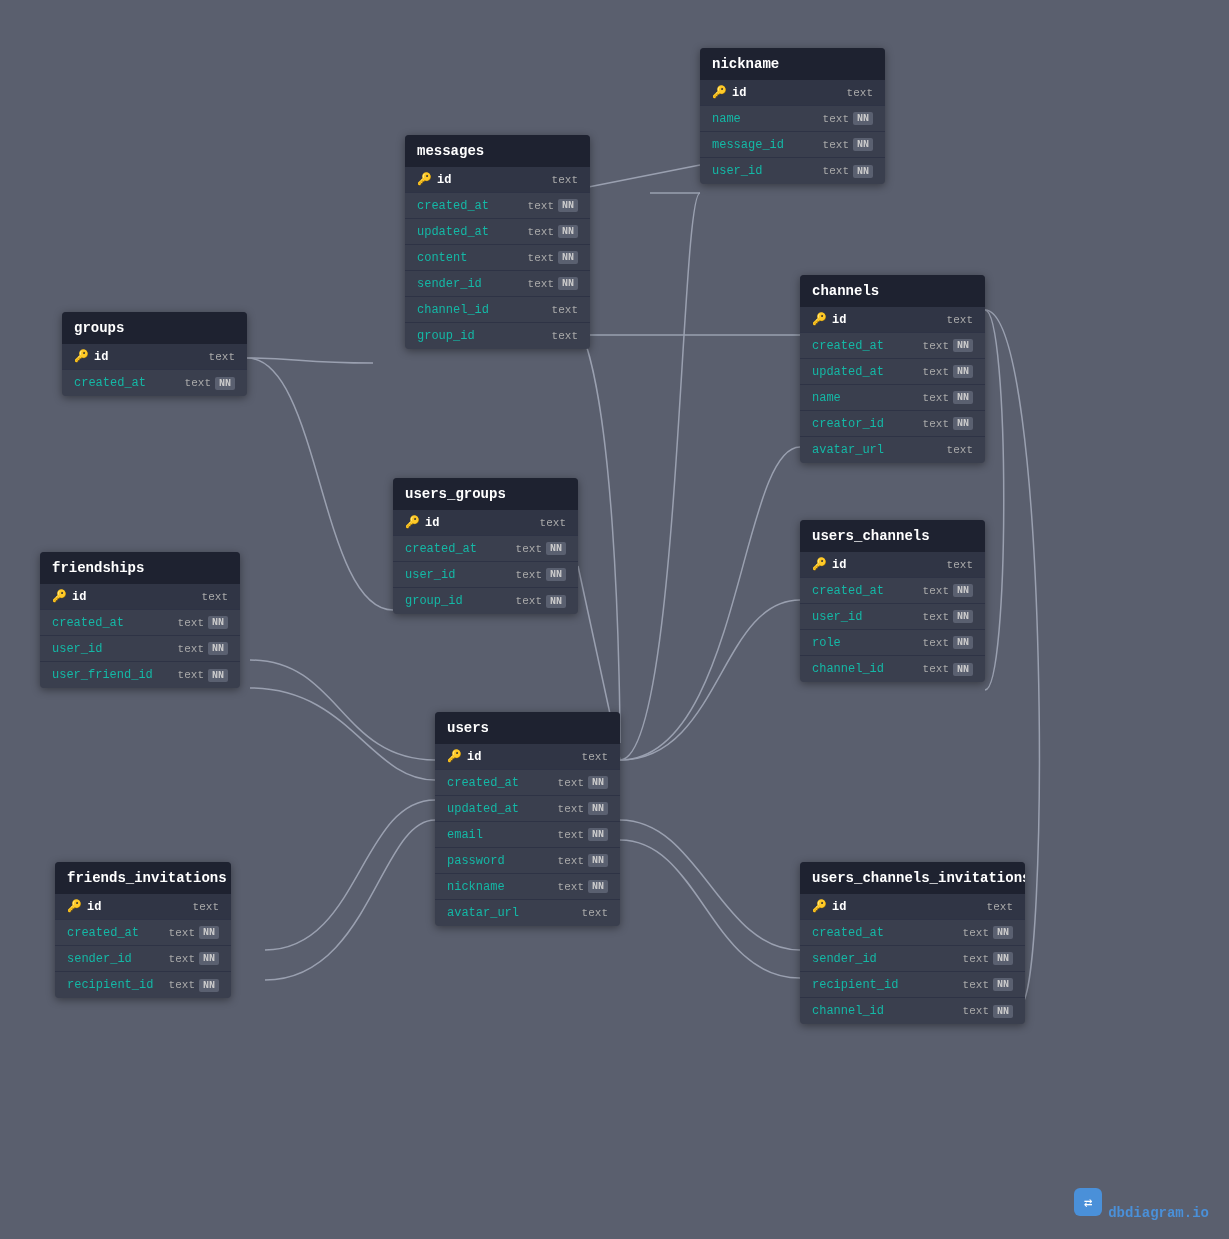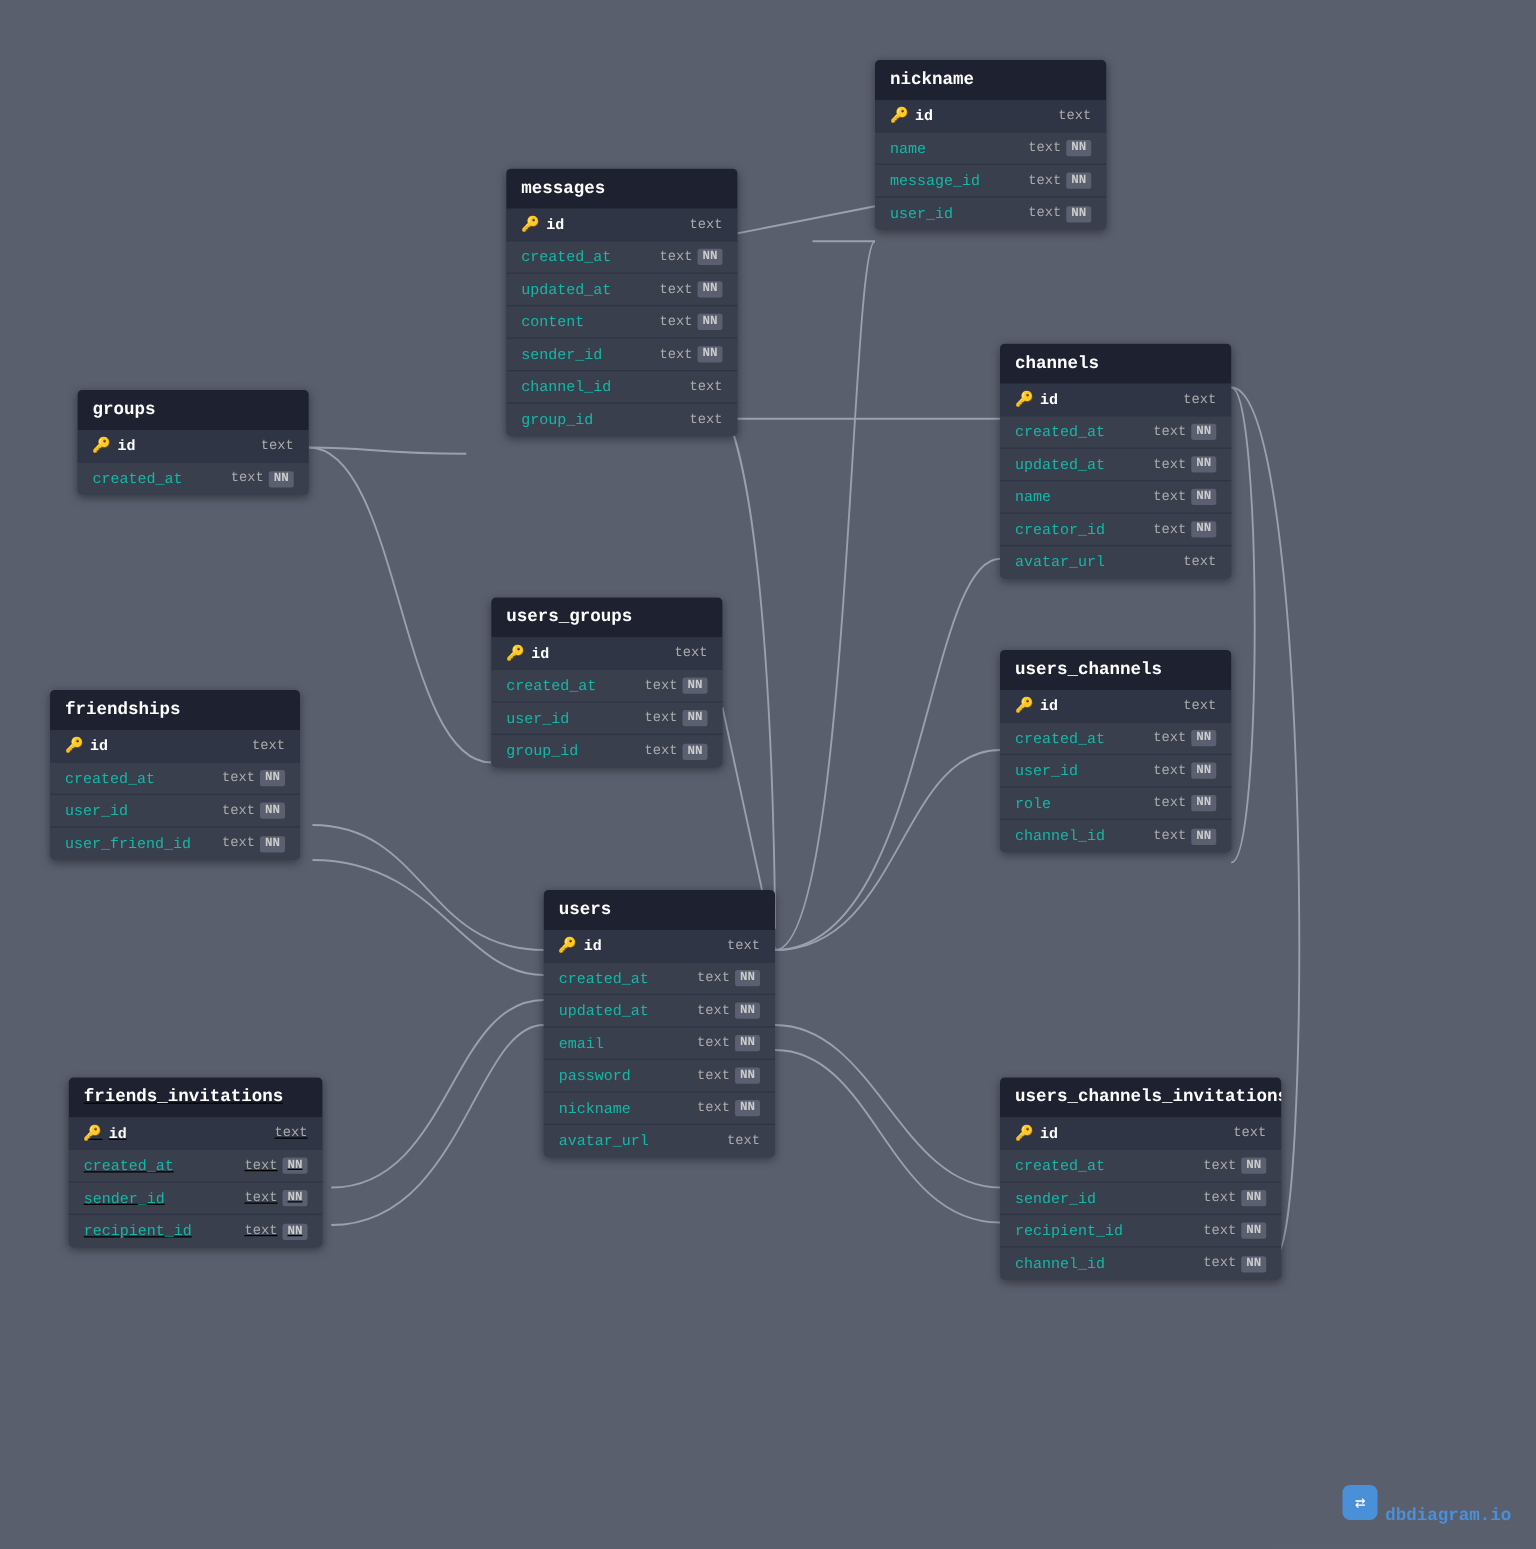--- a/index.html
+++ b/index.html
@@ -535,21 +535,21 @@
     <div class="table-row">
       <div class="col-name">
           <span>avatar_url</span>
         </div>
       <div class="col-type-group">
           <span class="col-type">text</span>
         </div>
     </div>
   </div>
 
-  <div class="table-card" style="left:55px; top:862px; width:203px;text-decoration:underline;">
+  <div class="table-card" style="left:55px; top:862px; width:176px;">
     <div class="table-header">
       <span>friends_invitations</span>
     </div>
     <div class="table-row id-row">
       <div class="col-name">
           <span>🔑</span>
           <span>id</span>
         </div>
       <div class="col-type-group">
           <span class="col-type">text</span>

